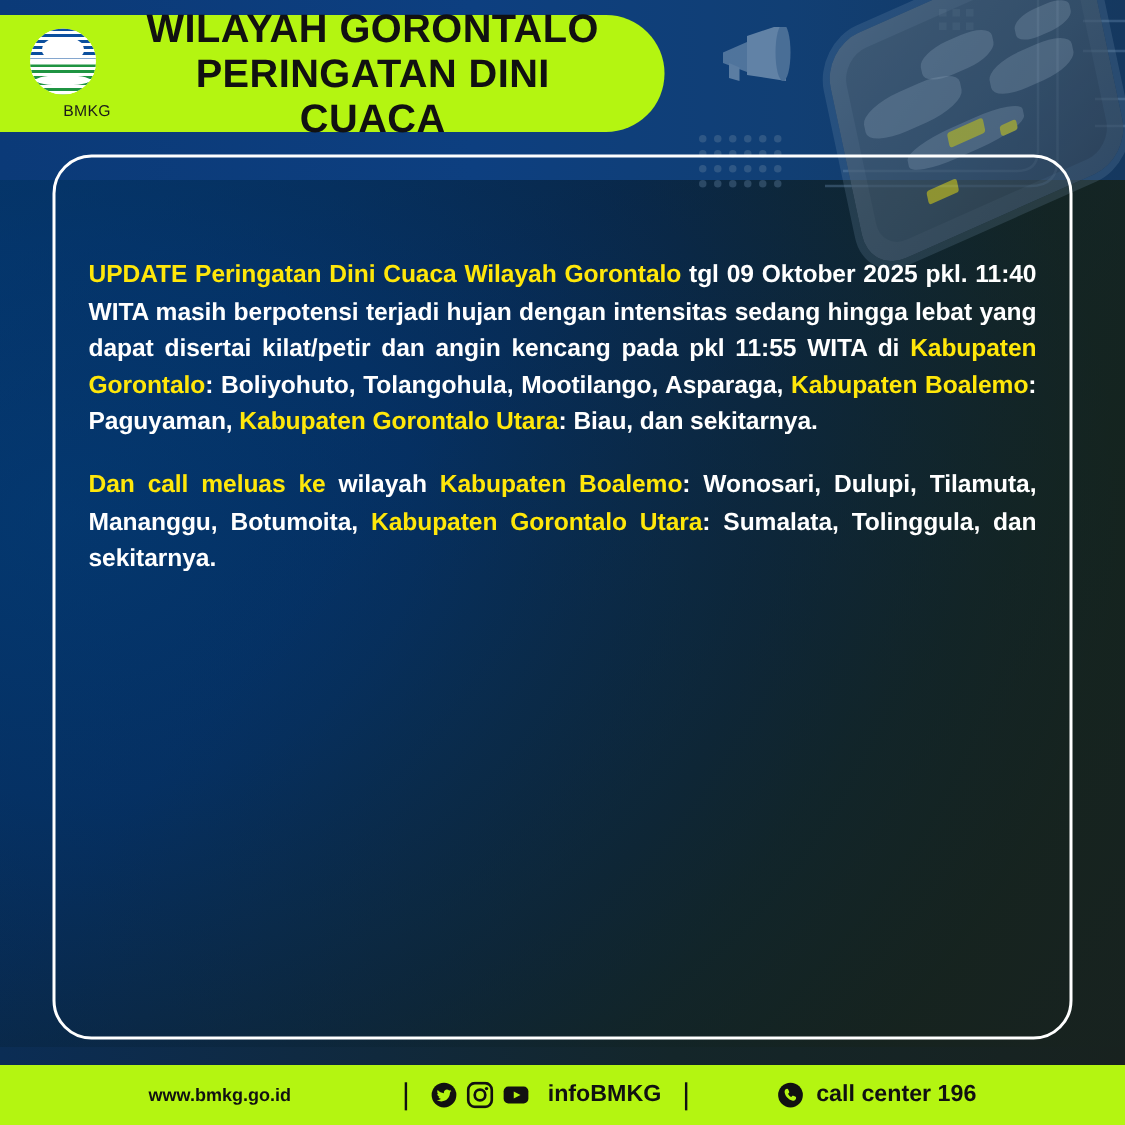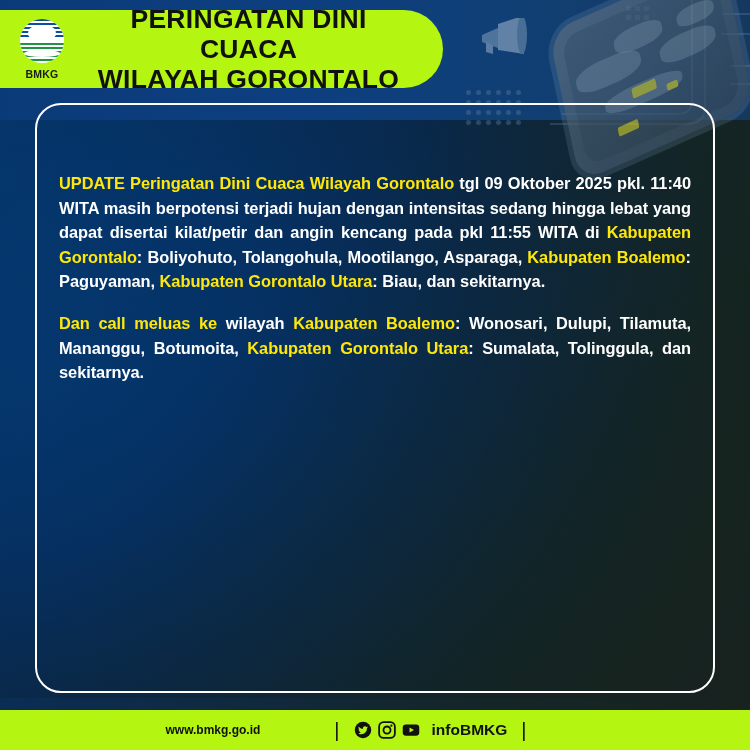--- a/index.html
+++ b/index.html
@@ -100,22 +100,22 @@
     position:absolute; left:8px; top:7px; width:28px; height:12px;
     background:#ffffff; border-radius:14px 14px 8px 8px;
   }
   .logo-bot { bottom:0; height:20px; background:
       repeating-linear-gradient(#1f9442 0 2px, #ffffff 2px 4px); }
   .logo-wave {
     position:absolute; left:4px; bottom:6px; width:36px; height:7px;
     background:#ffffff; border-radius:50%;
   }
   .logo-text {
-    position:absolute; left:0; bottom:-1px; width:100%;
-    text-align:center; font-size:10.5px; font-weight:bold;
+    position:absolute; left:16px; bottom:-1px; width:100%;
+    text-align:center; font-size:10.5px; font-weight:normal;
     letter-spacing:.2px; color:#1a1a1a;
   }
   .header-title {
     font-size:26.5px; font-weight:bold; color:#111111;
     line-height:1.14; letter-spacing:.3px;
     text-align:center; flex:1; padding-right:26px;
   }
   .header-title span { display:block; }
 
   
@@ -240,22 +240,22 @@
     <div class="bmkg-logo">
       <div class="logo-oval">
         <div class="stripe logo-top"></div>
         <div class="logo-cloud"></div>
         <div class="stripe logo-bot"></div>
         <div class="logo-wave"></div>
       </div>
       <div class="logo-text">BMKG</div>
     </div>
     <div class="header-title">
+      <span>WILAYAH GORONTALO</span>
       <span>PERINGATAN DINI CUACA</span>
-      <span>WILAYAH GORONTALO</span>
     </div>
   </div>
 
   <div class="card">
     <div class="card-inner">
 
       <p class="para"><span class="hl">UPDATE Peringatan Dini Cuaca Wilayah Gorontalo</span><span> tgl 09 Oktober 2025 pkl. 11:40 WITA masih berpotensi terjadi hujan dengan intensitas sedang hingga lebat yang dapat disertai kilat/petir dan angin kencang pada pkl 11:55 WITA di </span><span class="hl">Kabupaten Gorontalo</span><span>: Boliyohuto, Tolangohula, Mootilango, Asparaga, </span><span class="hl">Kabupaten Boalemo</span><span>: Paguyaman, </span><span class="hl">Kabupaten Gorontalo Utara</span><span>: Biau, dan sekitarnya.</span></p>
 
       <p class="para"><span class="hl">Dan call meluas ke</span><span> wilayah </span><span class="hl">Kabupaten Boalemo</span><span>: Wonosari, Dulupi, Tilamuta, Mananggu, Botumoita, </span><span class="hl">Kabupaten Gorontalo Utara</span><span>: Sumalata, Tolinggula, dan sekitarnya.</span></p>
 
@@ -282,15 +282,22 @@
       <svg class="ico" viewBox="0 0 24 24">
         <rect x="1" y="4.5" width="22" height="15" rx="4.2" fill="#111111"></rect>
         <path d="M10 8.8 L16 12 L10 15.2 Z" fill="#b4f511"></path>
       </svg>
       <span class="lbl">infoBMKG</span>
     </div>
 
     <div class="f-sep">|</div>
     <div class="spacer-b"></div>
 
+    <div class="f-call">
+      <svg class="ico" viewBox="0 0 24 24">
+        <circle cx="12" cy="12" r="11" fill="#111111"></circle>
+        <path d="M9 6.5c.5 0 .9.3 1.1.8l.7 1.7c.2.4.1.9-.3 1.2l-.7.6c.6 1.3 1.6 2.3 2.9 2.9l.6-.7c.3-.4.8-.5 1.2-.3l1.7.7c.5.2.8.6.8 1.1 0 1.6-1.3 2.9-2.9 2.6-3.7-.7-6.6-3.6-7.3-7.3C6.5 7.9 7.6 6.5 9 6.5z" fill="#b4f511"></path>
+      </svg>
+      <span class="lbl">call center 196</span>
+    </div>
   </div>
 
 </div>
 
 </body></html>

